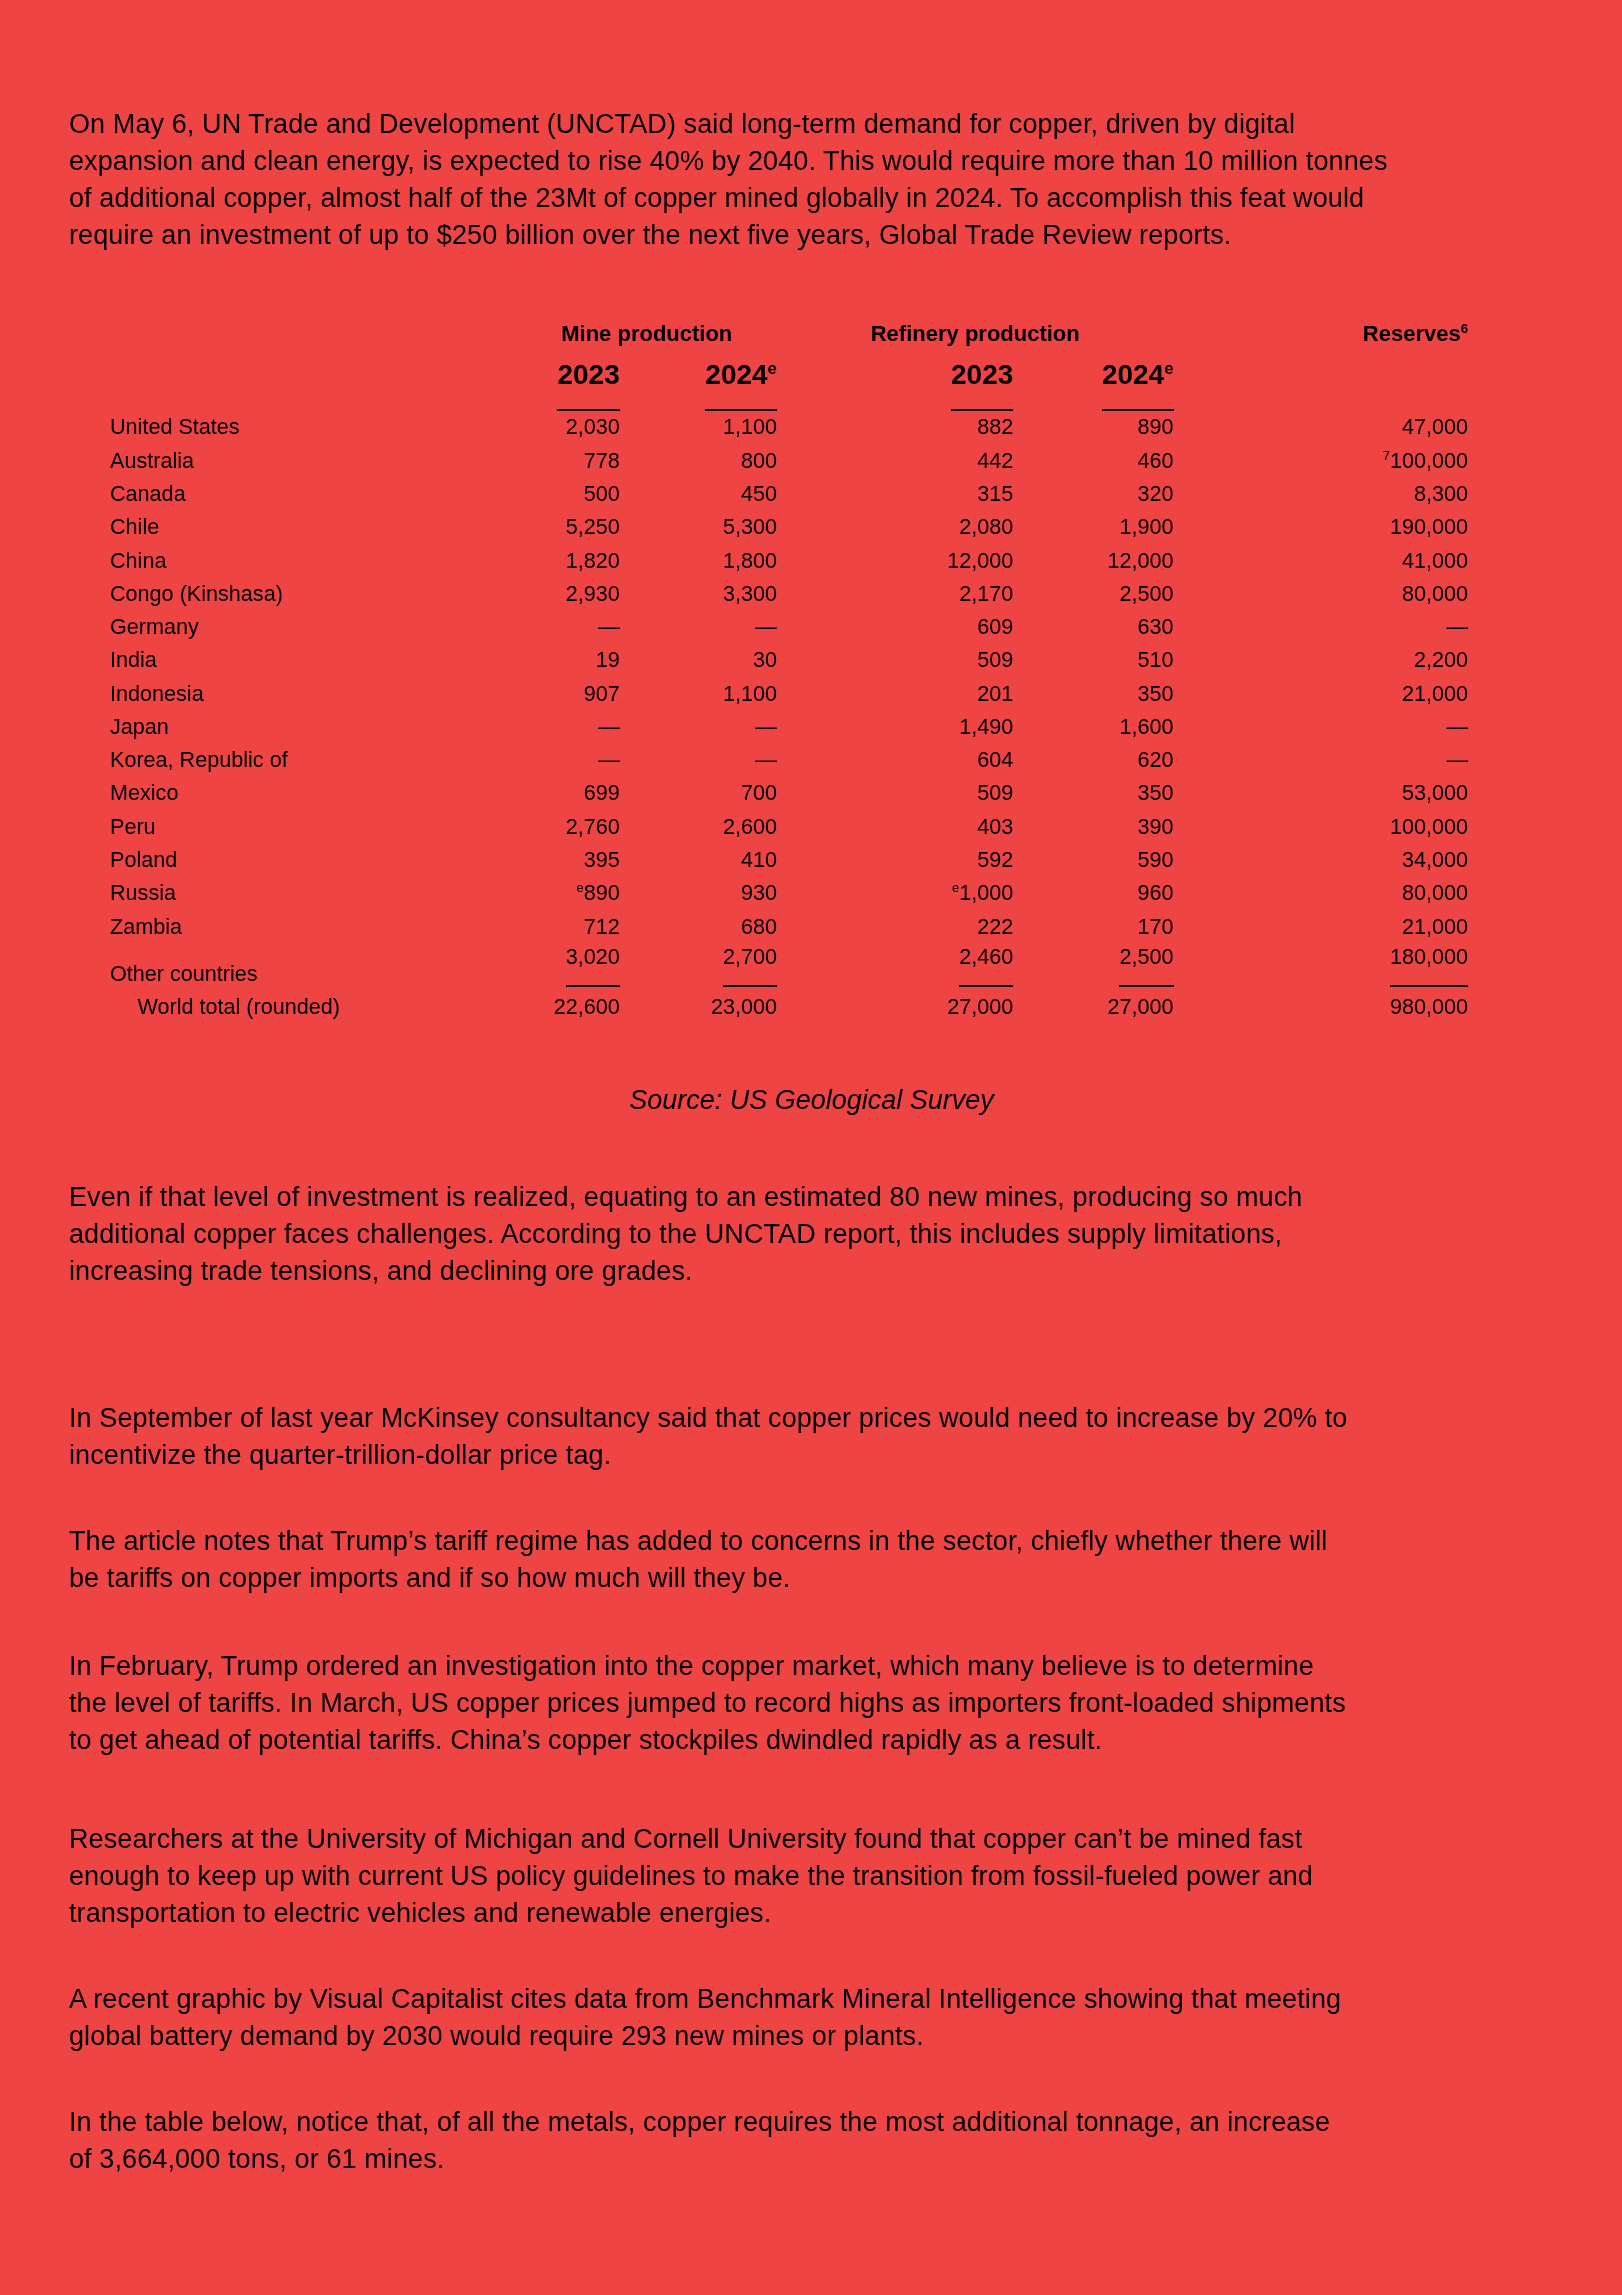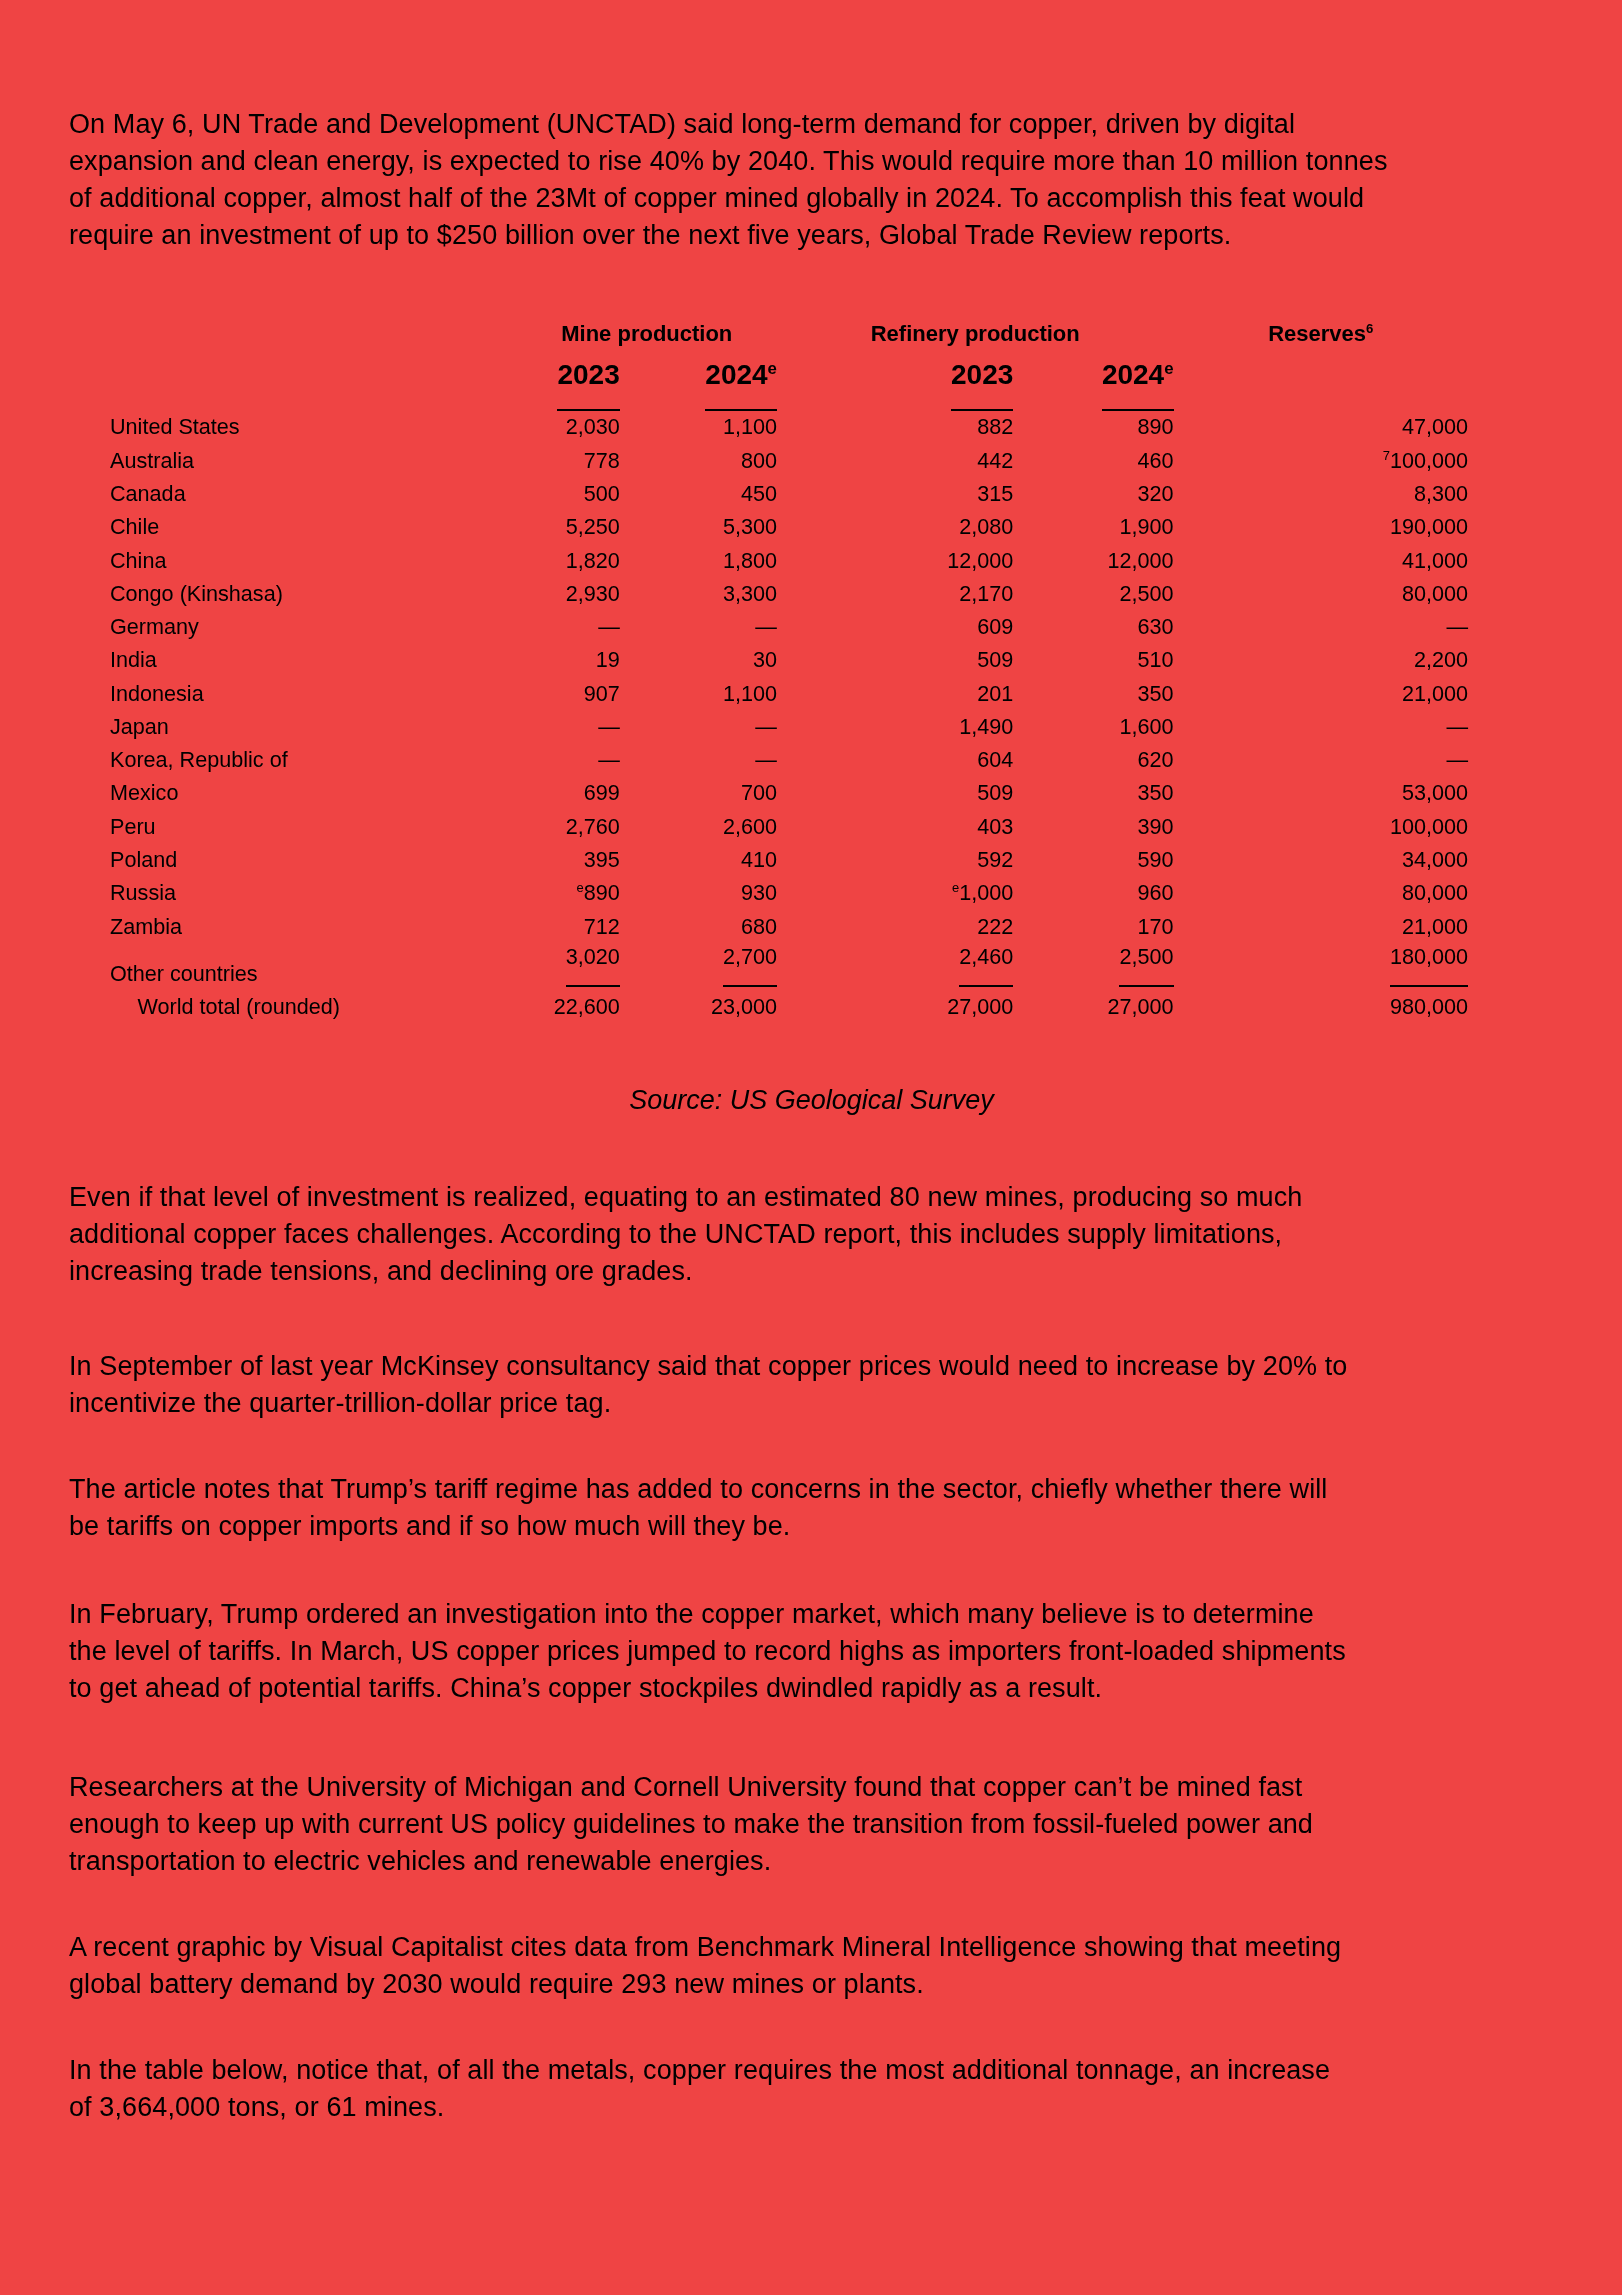--- a/index.html
+++ b/index.html
@@ -7,34 +7,34 @@
     width:1623px; height:2295px; background:#ef4444; color:#000;
     font-family:Liberation Sans, sans-serif;
     overflow:hidden; position:relative;
   }
   .para {
     font-size:27px; line-height:37px; letter-spacing:0.1px;
     margin:0 69px; white-space:pre-line;
   }
   .p-intro       { padding-top:106px; }
   .p-evenif      { margin-top:60px; }
-  .p-september   { margin-top:58px; }
+  .p-september   { margin-top:110px; }
   .p-article     { margin-top:49px; }
   .p-february    { margin-top:51px; }
   .p-researchers { margin-top:62px; }
   .p-weshow      { margin-top:62px; }
   .p-recent      { margin-top:49px; }
   .p-tablebelow  { margin-top:49px; }
 
   .table-wrap { margin:67px 0 0 110px; }
   table { border-collapse:collapse; table-layout:fixed; width:1358px; font-size:21.6px; }
   th, td { padding:0; font-weight:normal; }
   .group-row th { height:38px; vertical-align:top; font-weight:bold; font-size:22px; }
   .group { text-align:center; }
-  .group-reserves { }
+  .group-reserves { text-align:right; }
   .year-row th { height:43px; vertical-align:top; text-align:right; }
   .yr { font-weight:bold; font-size:28px; border-bottom:2.6px solid #000; padding-bottom:18px; display:inline-block; }
   tbody td { height:29.4px; vertical-align:bottom; padding-bottom:3.9px; }
   td.country { text-align:left; }
   td.country.indent { padding-left:27.5px; }
   td.num { text-align:right; }
   .val { display:inline-block; }
   .val.sumline { border-bottom:2.6px solid #000; padding-bottom:15px; }
   sup { font-size:60%; line-height:0; }
 

